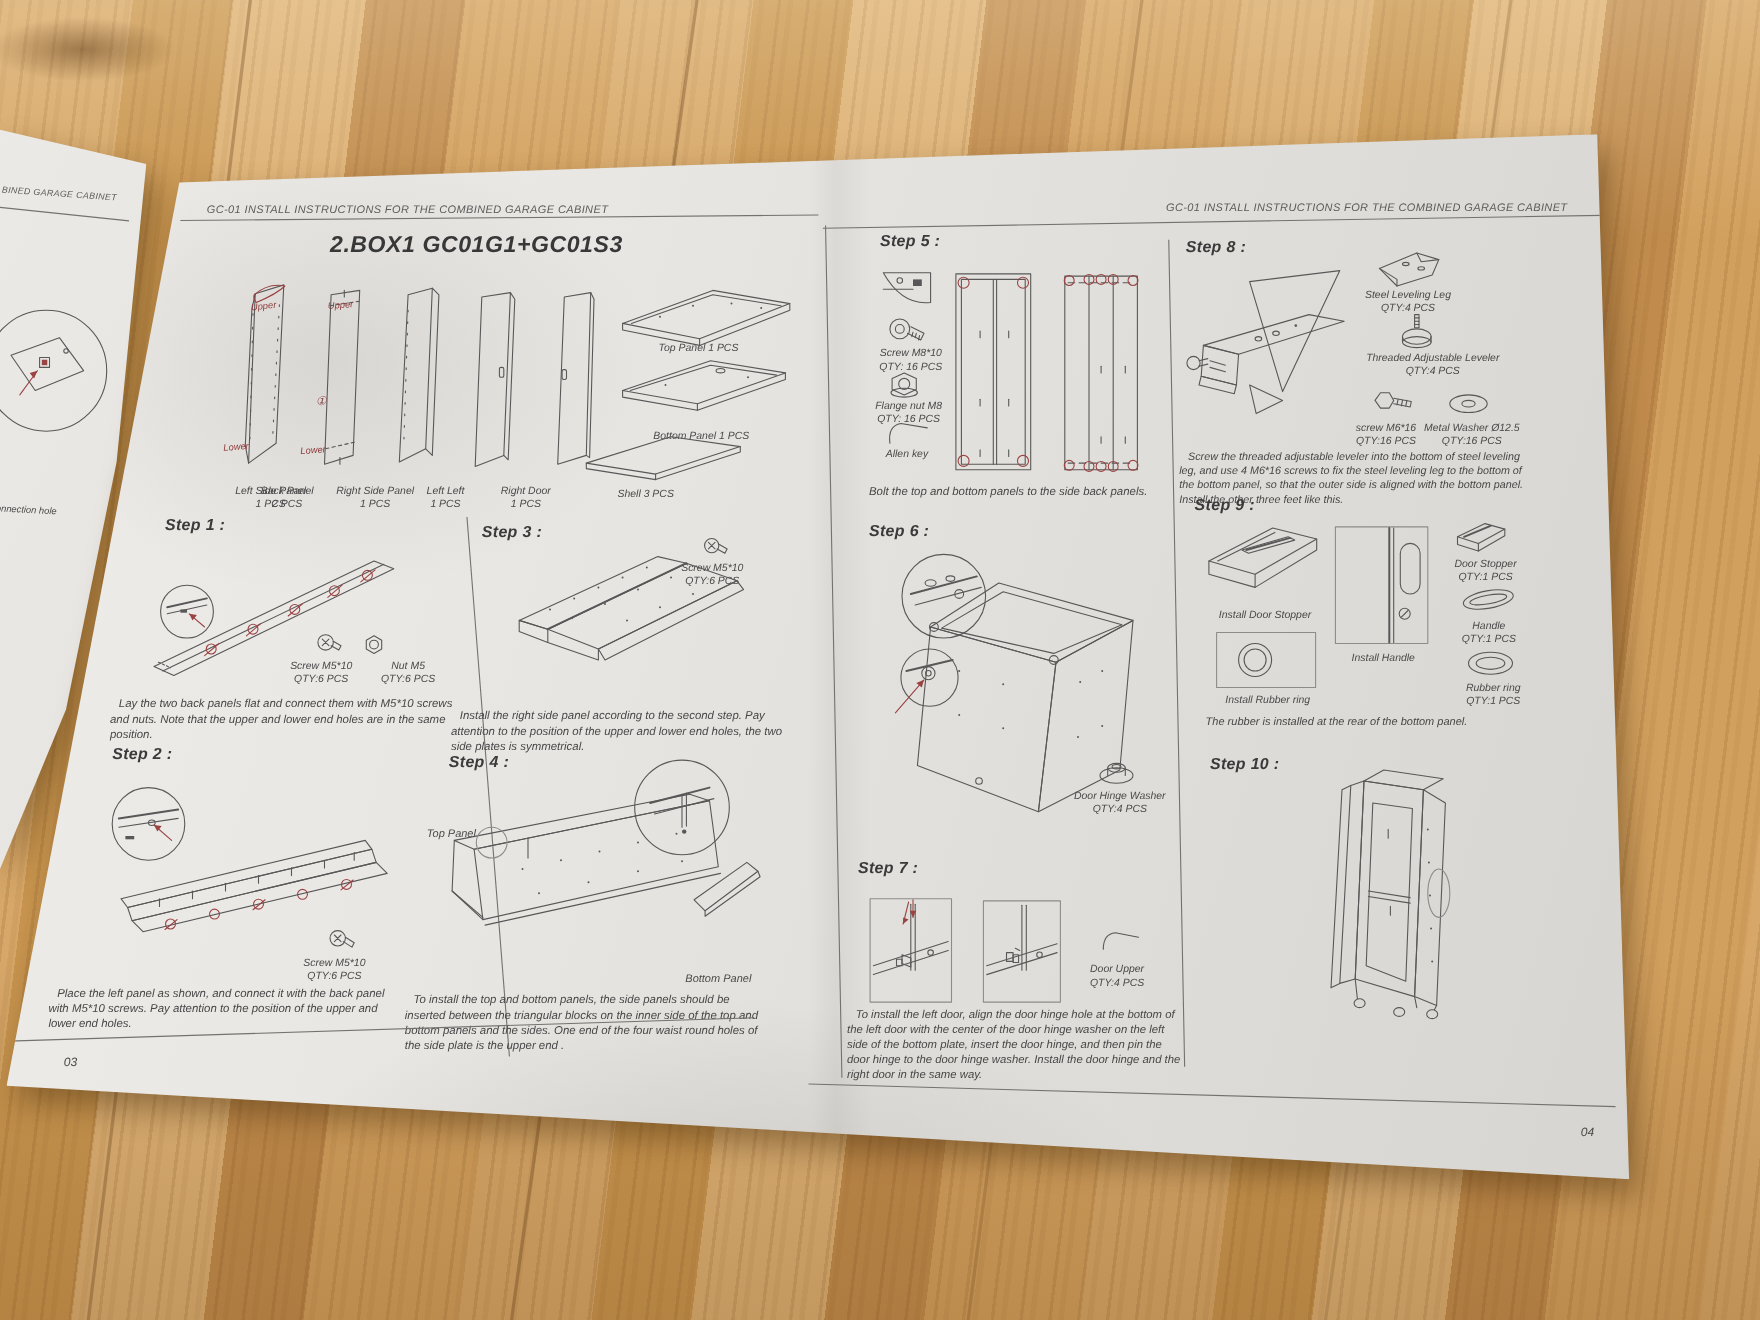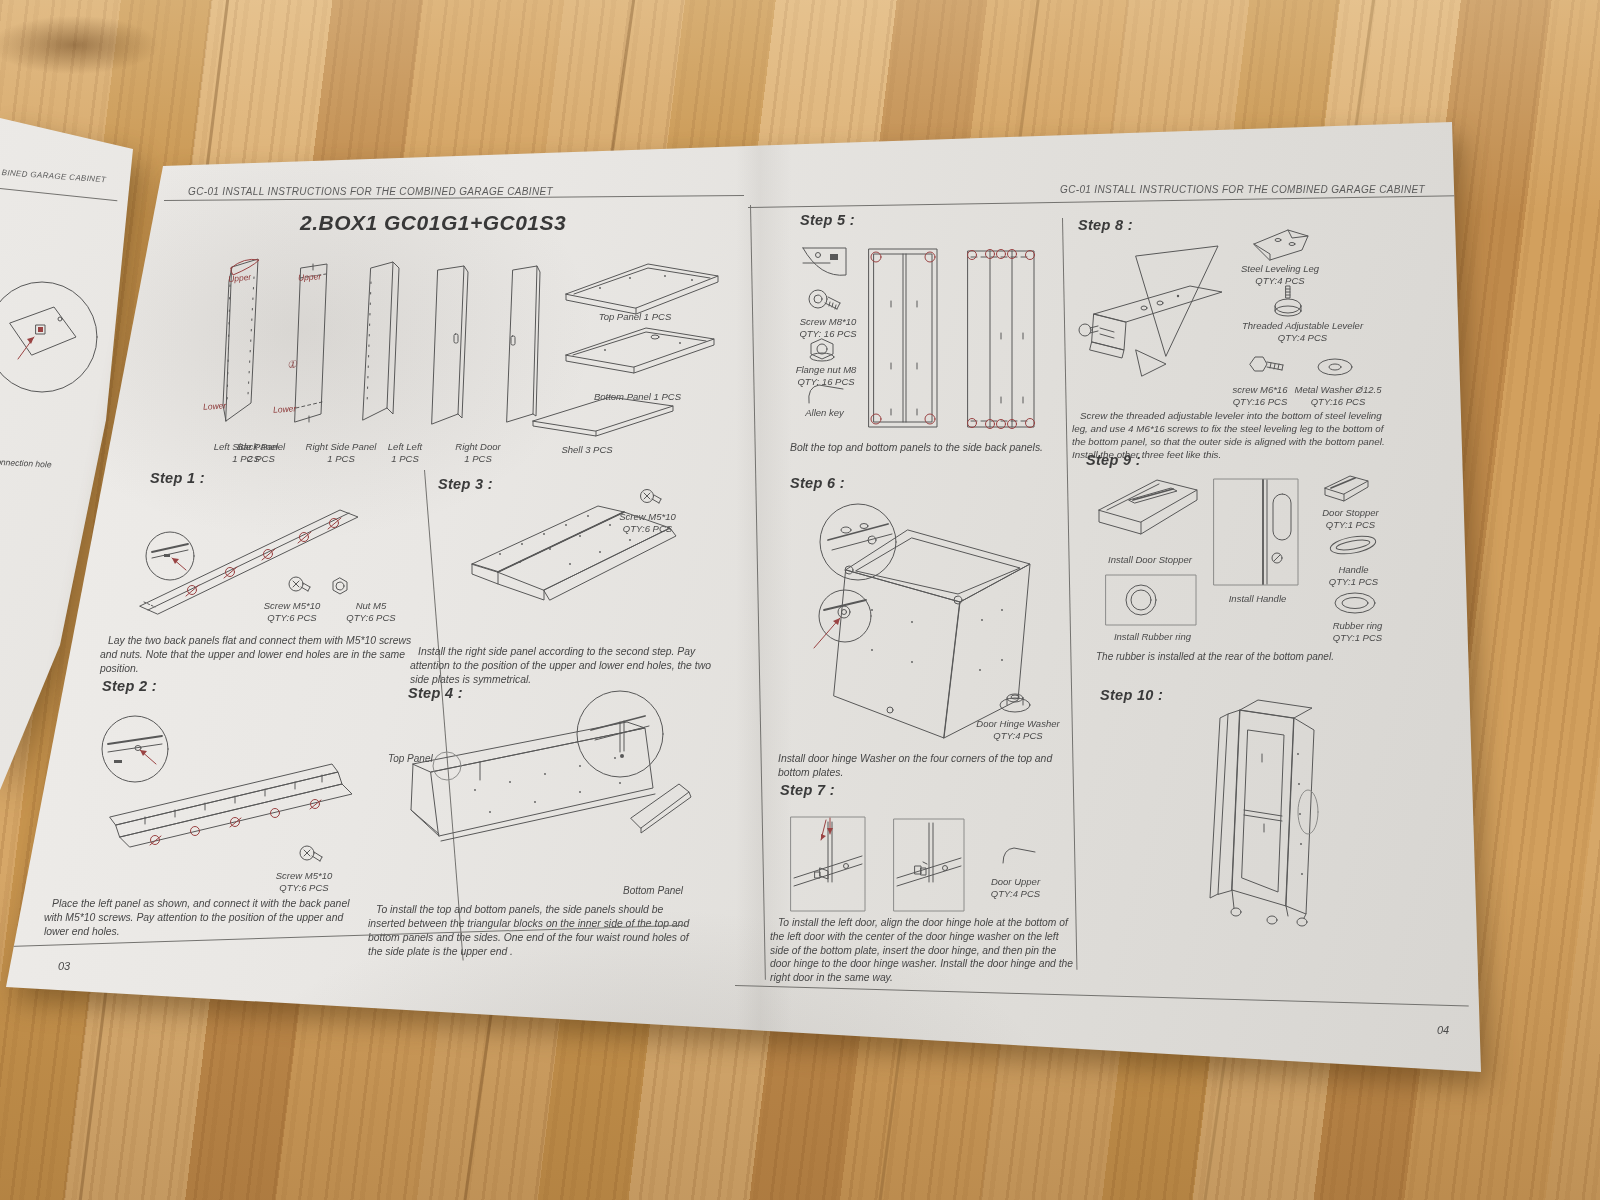--- a/index.html
+++ b/index.html
@@ -430,21 +430,20 @@
     <svg class="dg" style="left:998px;top:686px;" width="34" height="28" viewBox="0 0 34 28">
       <ellipse cx="17" cy="19" rx="15" ry="7"></ellipse>
       <ellipse cx="17" cy="12" rx="8" ry="4"></ellipse>
       <path d="M9 12 L9 19 M25 12 L25 19"></path>
       <ellipse cx="17" cy="11" rx="4" ry="2"></ellipse>
     </svg>
     <div class="lbl" style="left:963px;top:718px;width:110px;">
       <span>Door Hinge Washer</span>
       <span>QTY:4 PCS</span>
     </div>
-    <div class="para" style="left:778px;top:752px;width:300px;text-indent:0;">Install door hinge Washer on the four corners of the top and bottom plates.</div>
 
     <div class="steptitle" style="left:780px;top:782px;">Step 7 :</div>
     <svg class="dg" style="left:790px;top:816px;" width="76" height="96" viewBox="0 0 76 96">
       <rect x="1" y="1" width="74" height="94" class="lt"></rect>
       <line x1="38" y1="6" x2="38" y2="66"></line>
           <line x1="42" y1="6" x2="42" y2="66"></line>
       <path d="M4 62 L72 40"></path>
           <path d="M4 70 L72 48"></path>
       <rect x="25" y="56" width="5" height="6"></rect>
       <path d="M30 52 l8 3 0 8 -8 -3 z"></path>

